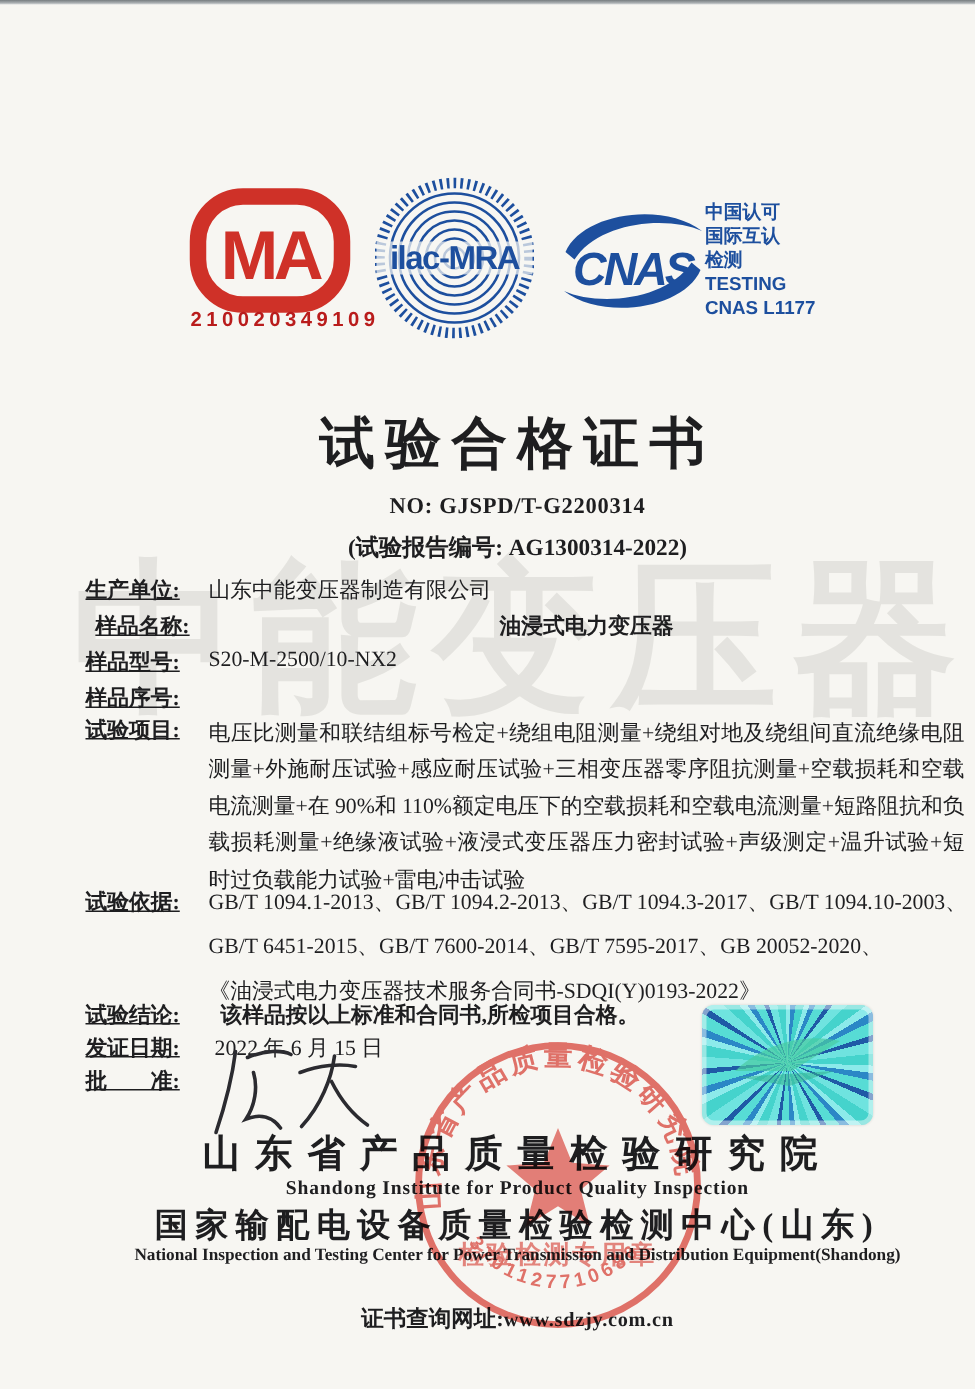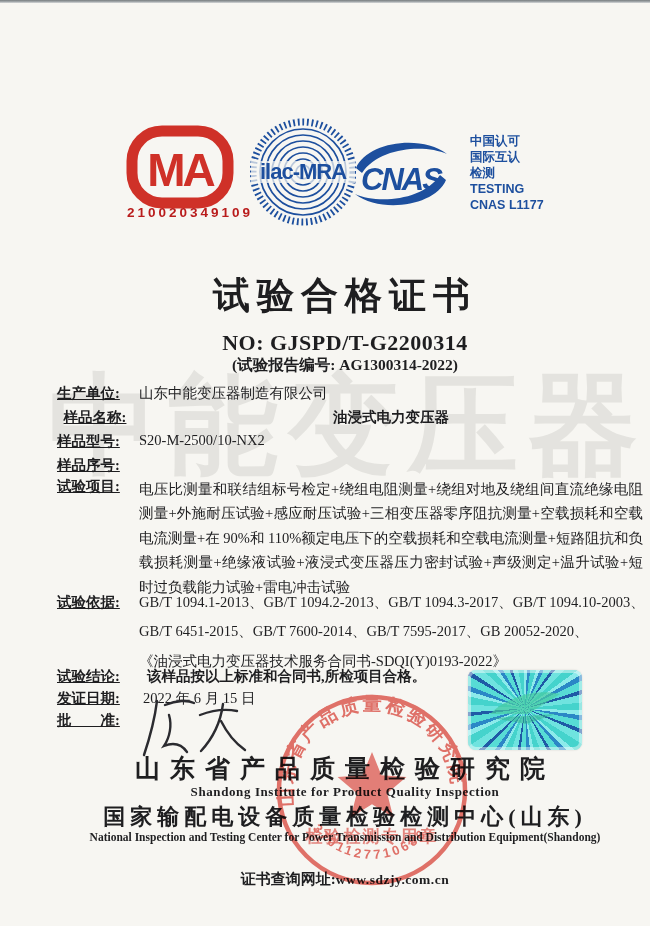--- a/index.html
+++ b/index.html
@@ -22,30 +22,30 @@
     color:#77776f;opacity:0.14;white-space:nowrap;
     z-index:0;user-select:none;
   }
   .cma{position:absolute;left:126px;top:124px;}
   .cma-number{
     position:absolute;left:120px;top:205px;width:140px;text-align:center;
     font-family:"Liberation Sans","DejaVu Sans",sans-serif;
     font-size:13.5px;font-weight:bold;color:#b91c1c;letter-spacing:3px;white-space:nowrap;
   }
   .ilac{position:absolute;left:250px;top:116px;}
-  .cnas{position:absolute;left:351px;top:134px;}
+  .cnas{position:absolute;left:372px;top:134px;}
   .cnas-text{
     position:absolute;left:470px;top:133px;
     color:#1d4f9e;font-family:"Liberation Sans","DejaVu Sans",sans-serif;
     font-weight:bold;font-size:12.5px;line-height:16px;white-space:nowrap;
   }
   
   .center-wrap{position:absolute;left:40px;width:610px;text-align:center;z-index:1;}
   .cert-title{top:271px;font-size:37px;font-weight:bold;letter-spacing:7px;}
-  .cert-no{top:330px;font-size:22px;font-weight:bold;letter-spacing:0.5px;}
+  .cert-no{top:330px;font-size:15px;font-weight:bold;letter-spacing:0.5px;}
   .report-no{top:355px;font-size:15.5px;font-weight:bold;}
   
   .fields{position:absolute;left:57px;top:384px;width:586px;z-index:1;font-size:14.5px;}
   .frow{position:absolute;left:0;display:flex;width:586px;}
   .flabel{flex:0 0 76px;font-weight:bold;white-space:nowrap;text-decoration:underline;}
   .fvalue{flex:1;margin-left:6px;}
   .r0{top:0;} .r1{top:24px;text-align:center;} .r2{top:48px;} .r3{top:72px;}
   .r4{top:93px;} .r5{top:204px;} .r6{top:283px;} .r7{top:305px;} .r8{top:327px;}
   .val-bold{font-weight:bold;}
   .multiline{line-height:24.4px;text-align:justify;}

